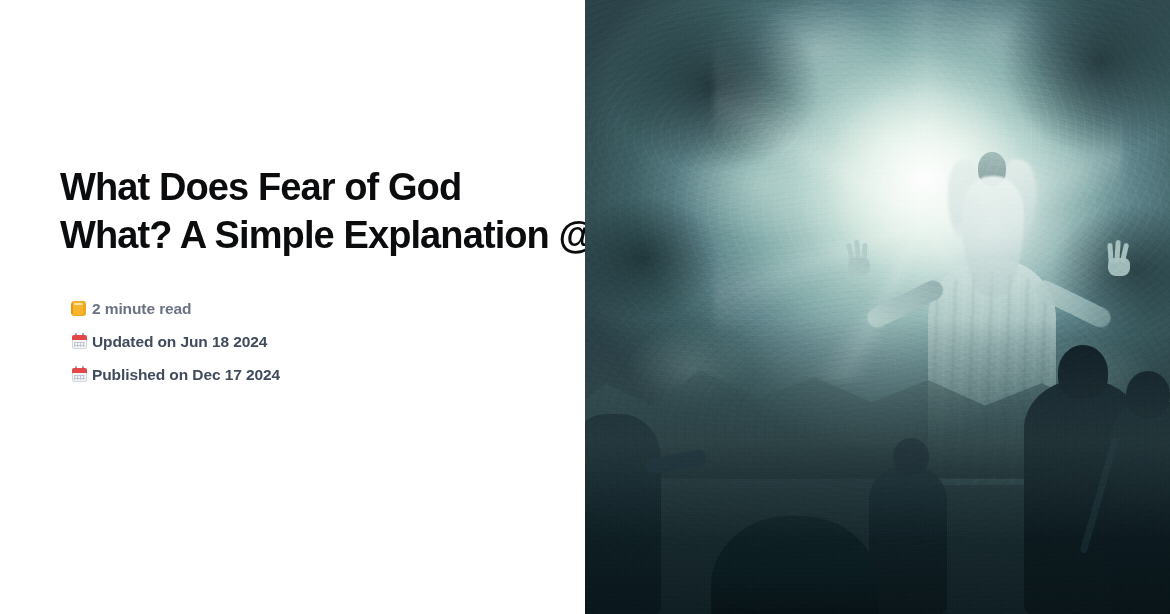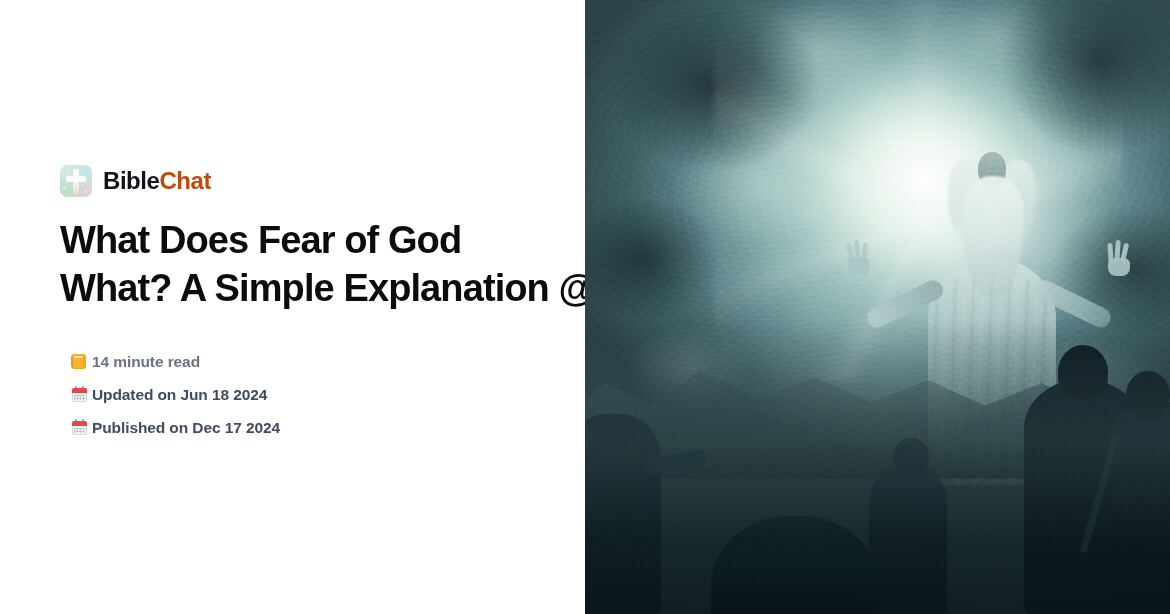--- a/index.html
+++ b/index.html
@@ -489,49 +489,37 @@
   }
 </style>
 </head>
 <body>
 
 <div class="page">
 
   <div class="left-panel">
     <div class="content">
 
-      <div class="brand-row">
-        <div class="brand-logo">
-          <div class="cross-v"></div>
-          <div class="cross-h"></div>
-          <div class="speck" style="left:3px;top:22px;width:3px;height:3px;"></div>
-          <div class="speck" style="left:24px;top:25px;width:3px;height:3px;"></div>
-          <div class="speck" style="left:7px;top:6px;width:2px;height:2px;"></div>
-        </div>
-        <div class="brand-name">
-          <span class="b-dark">Bible</span><span class="b-accent">Chat</span>
-        </div>
-      </div>
 
       <h1 class="article-title">
         <span class="line">What Does Fear of God</span>
         <span class="line">What? A Simple Explanation @</span>
       </h1>
 
       <div class="meta-list">
 
         <div class="meta-row read">
           <span class="meta-emoji">
             <span class="ico-book">
               <span class="spine"></span>
               <span class="cover"></span>
               <span class="page"></span>
             </span>
           </span>
-          <span class="meta-text">14 minute read</span>
+          <span class="meta-text">2 minute read</span>
         </div>
 
         <div class="meta-row">
           <span class="meta-emoji">
             <span class="ico-cal">
               <span class="ring1"></span>
               <span class="ring2"></span>
               <span class="body"></span>
               <span class="top"></span>
               <span class="grid"></span>

